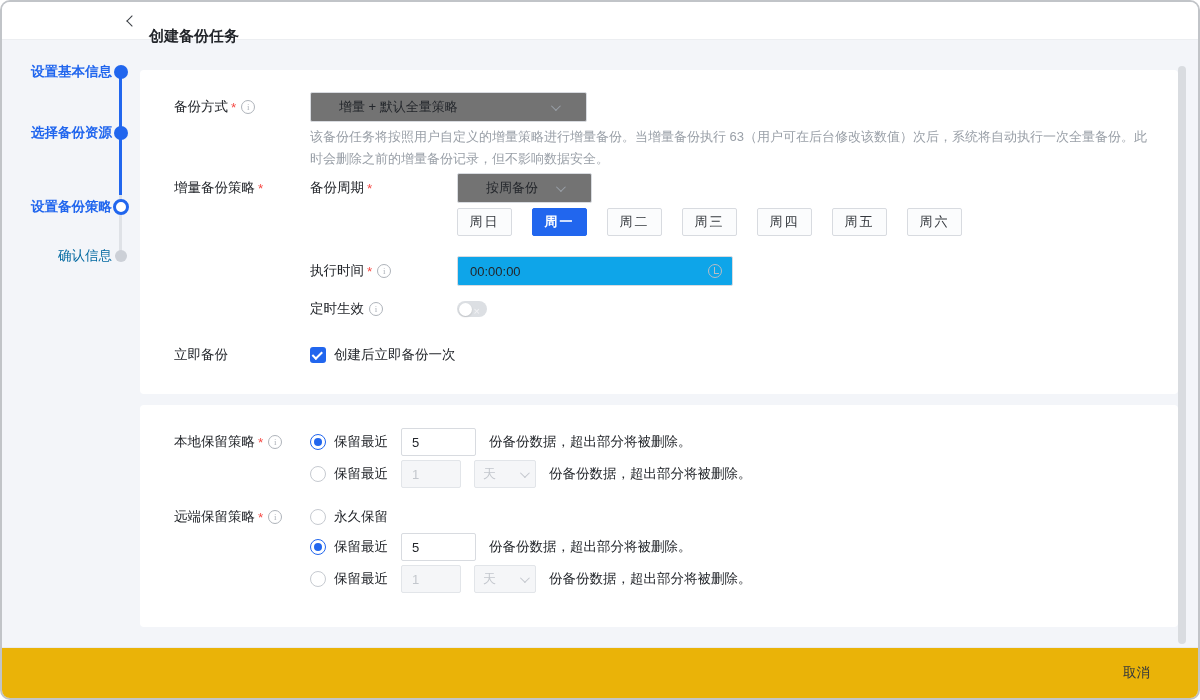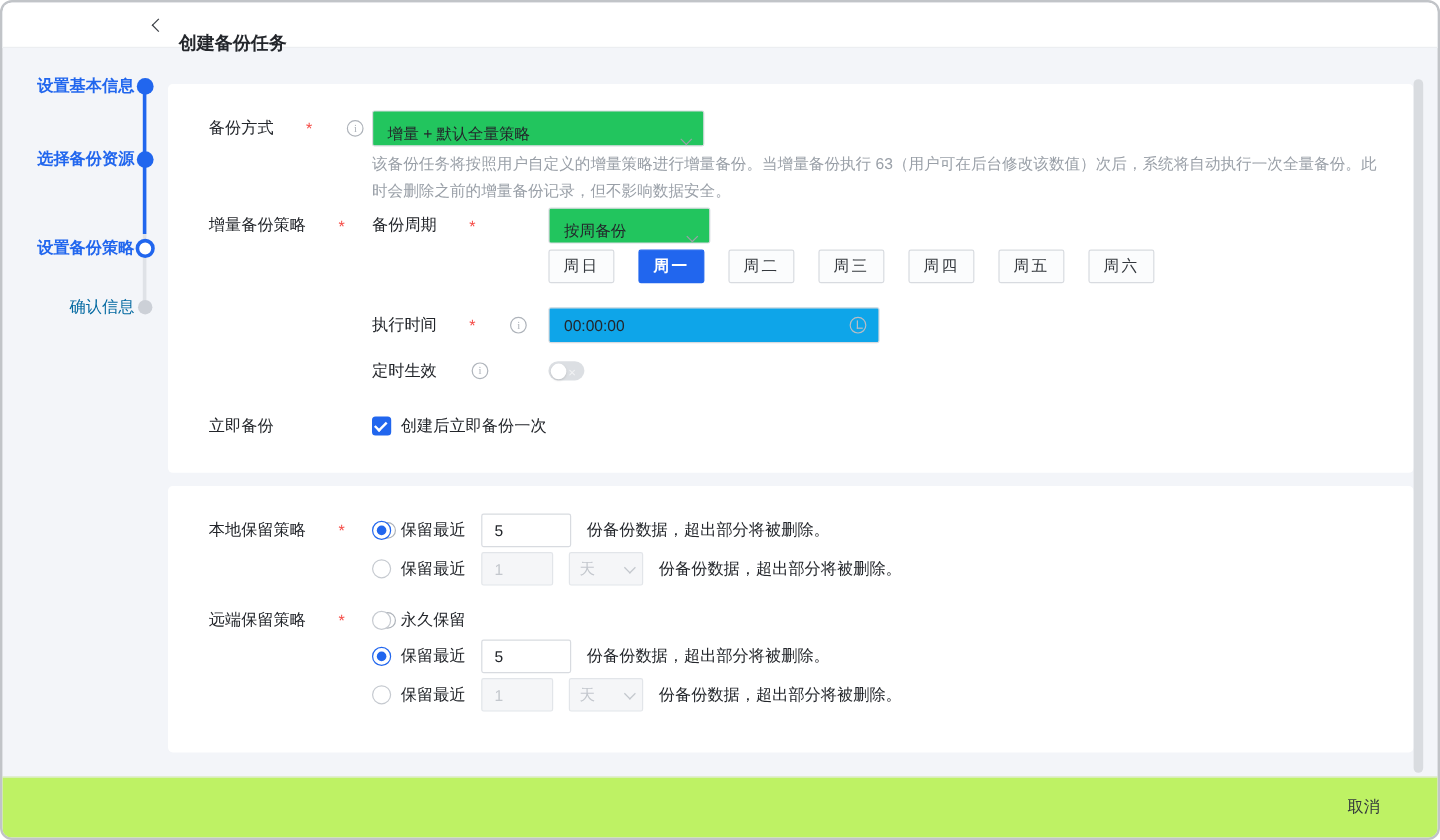--- a/index.html
+++ b/index.html
@@ -30,32 +30,32 @@
   .dot { position:absolute; border-radius:50%; z-index:2; }
   .dot-done { left:112px; top:2px; width:14px; height:14px; background:#2166ee; }
   .dot-current { left:111px; top:1px; width:16px; height:16px; background:#fff;
     border:3.5px solid #2166ee; }
   .dot-pending { left:113px; top:3px; width:12px; height:12px; background:#ccd0d7; }
 
   
   .panel { position:absolute; background:#fff; border-radius:4px; }
   .panel1 { left:138px; top:68px; width:1038px; height:324px; }
   .panel2 { left:138px; top:403px; width:1038px; height:222px; }
-  .row { position:absolute; display:flex; align-items:center;gap:24px; }
+  .row { position:absolute; display:flex; align-items:center; }
 
   .f-label { font-size:13.5px; color:#23262b; display:flex; align-items:center; white-space:nowrap; }
   .req { color:#f54a45; margin-left:3px; font-size:13.5px; }
   .info-icon { width:14px; height:14px; border:1px solid #aeb3ba; border-radius:50%;
     margin-left:5px; position:relative; flex-shrink:0; cursor:pointer; }
   .info-icon::after { content:'i'; position:absolute; left:0; right:0; top:0; bottom:0;
     font-size:9px; line-height:12px; text-align:center; color:#aeb3ba;
     font-family:"Liberation Serif",serif; }
 
-  .select { position:absolute; display:flex; align-items:flex-end; justify-content:space-between;
-    border:1px solid #d8dbe0; border-radius:2px; background:#22c55e; padding:0 12px;
+  .select { position:absolute; display:flex; align-items:center; justify-content:space-between;
+    border:1px solid #d8dbe0; border-radius:2px; background:#737373; padding:0 28px;
     font-size:13px; color:#23262b; cursor:pointer; }
   .chev-down { width:7px; height:7px; border-right:1.4px solid #9aa0a8; border-bottom:1.4px solid #9aa0a8;
     transform:rotate(45deg) translateY(-2px); flex-shrink:0; }
 
   .help-text { position:absolute; left:170px; top:56px; width:844px; font-size:13px;
     line-height:22px; color:#9aa0a8; }
 
   
   .weekdays { position:absolute; left:317px; top:138px; display:flex; gap:20px; }
   .wd-btn { width:55px; height:28px; display:flex; align-items:center; justify-content:center;
@@ -104,21 +104,21 @@
   .unit-select { width:62px; height:28px; background:#f5f6f8; border:1px solid #e2e5e9;
     border-radius:2px; display:flex; align-items:center; justify-content:space-between;
     padding:0 8px; color:#c3c7cd; font-size:13px; margin-right:5px; cursor:default; }
   .unit-select .chev-down { border-color:#c3c7cd; }
 
   
   .scroll-thumb { position:absolute; left:1176px; top:64px; width:8px; height:578px;
     border-radius:4px; background:#d9dce0; cursor:pointer; }
 
   
-  .footer { position:absolute; left:0; right:0; bottom:0; height:51px; background:#bef264;
+  .footer { position:absolute; left:0; right:0; bottom:0; height:51px; background:#eab308;
     border-top:1px solid #e9ebee; display:flex; align-items:center; justify-content:flex-end;
     padding-right:20px; }
   .btn { height:30px; display:flex; align-items:center; border-radius:4px; padding:0 16px;
     font-size:13.5px; cursor:pointer; white-space:nowrap; }
   .btn-text { color:#33373d; padding:0 8px; margin-right:20px; }
   .btn-default { background:#f1f2f4; color:#23262b; margin-right:16px; }
   .btn-primary { background:#2166ee; color:#fff; font-weight:bold; }
 </style>
 </head>
 <body>

